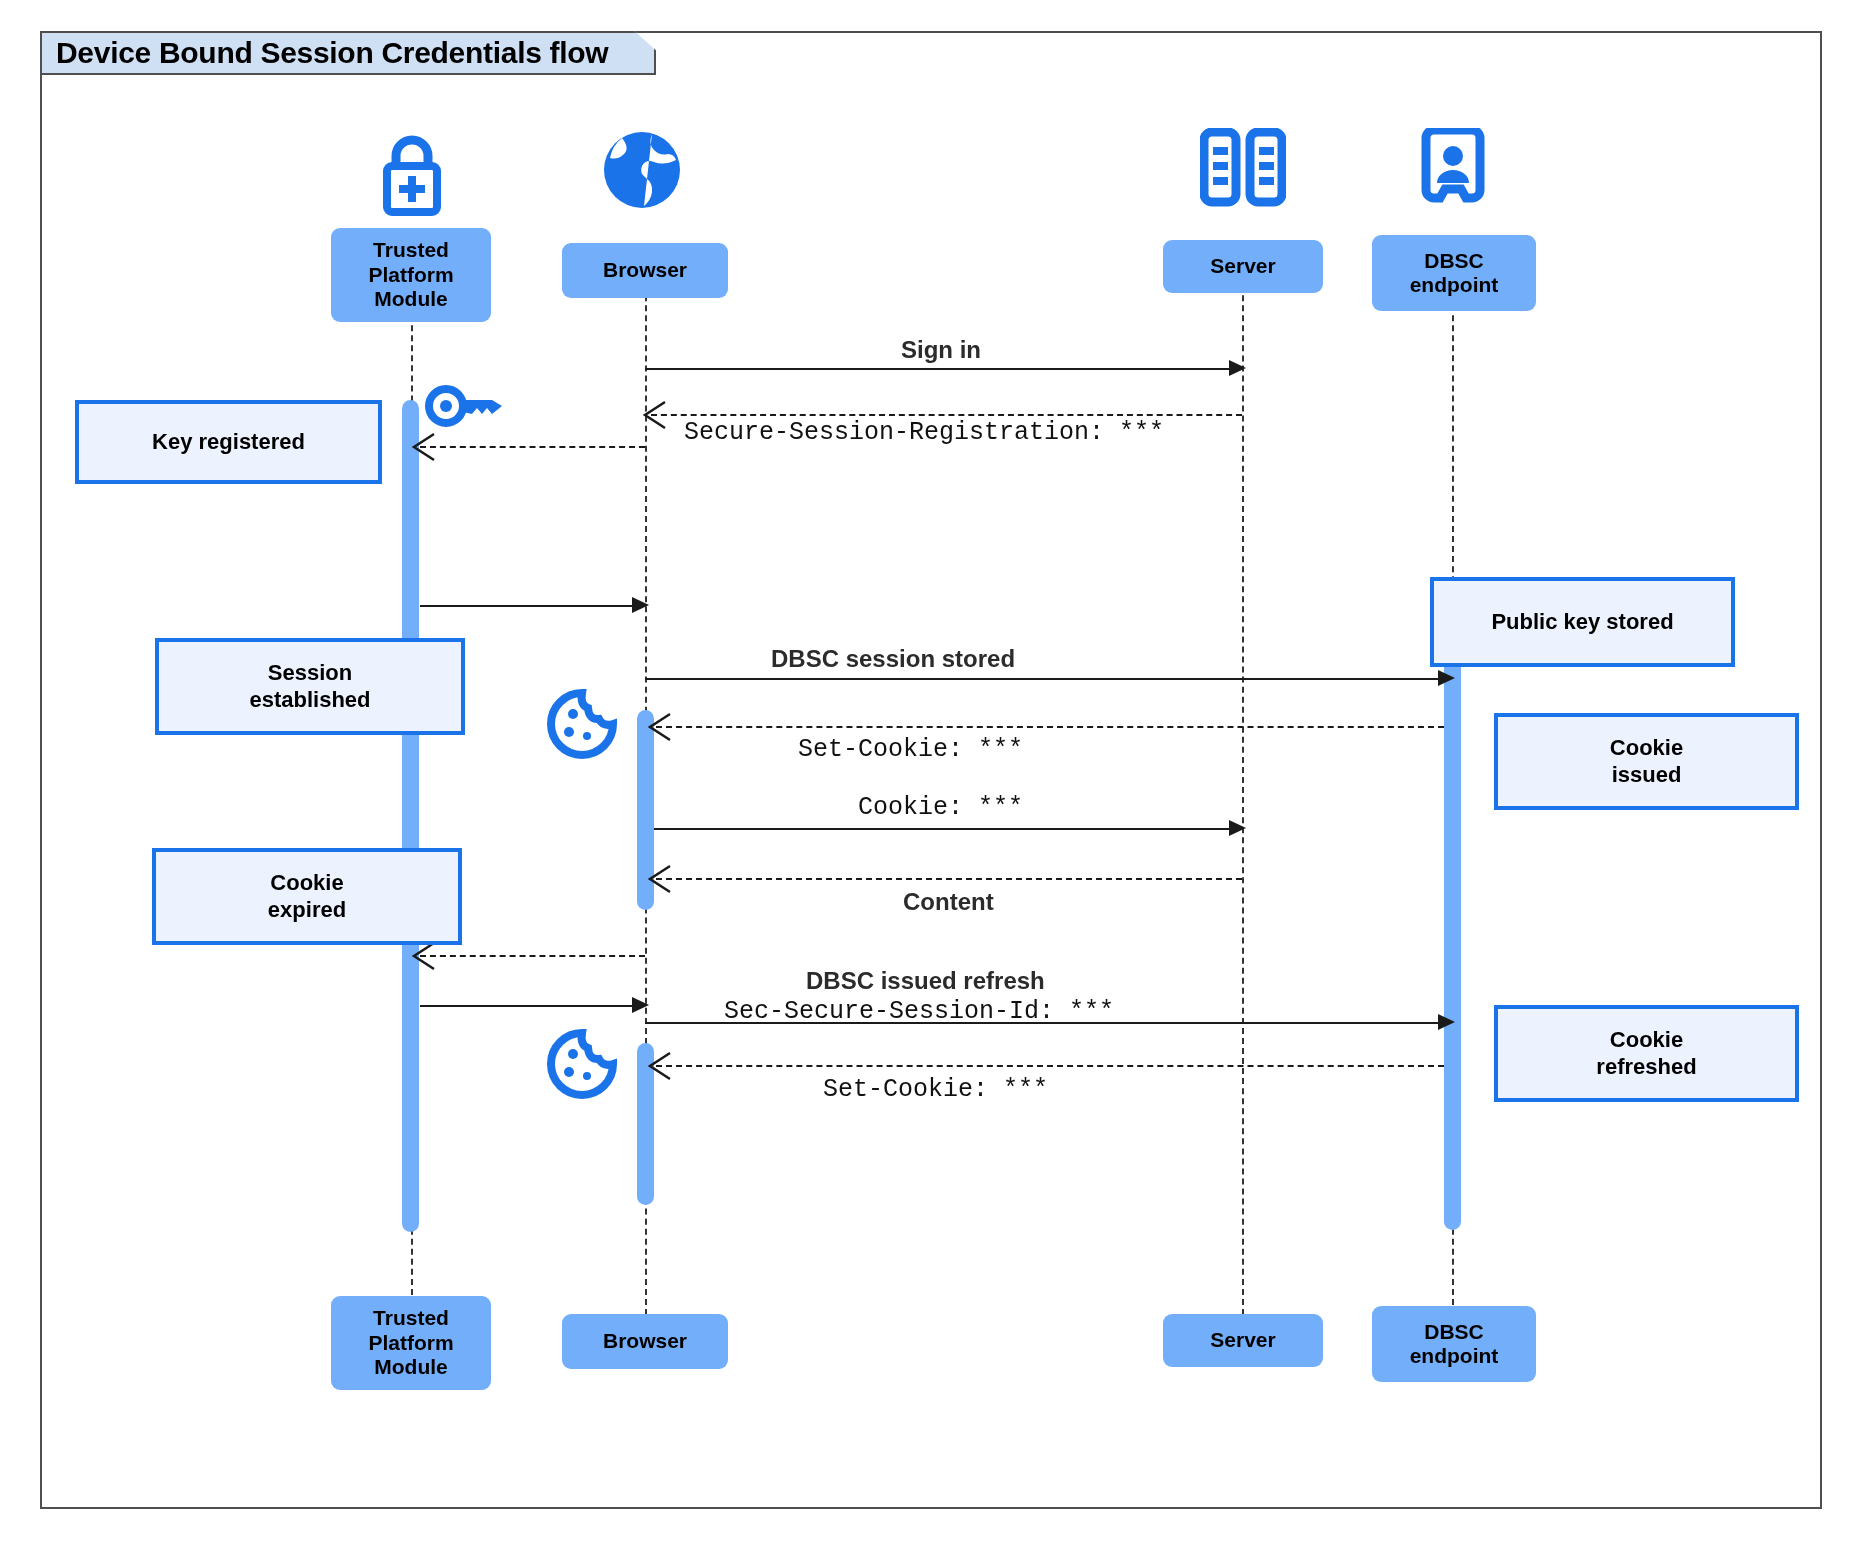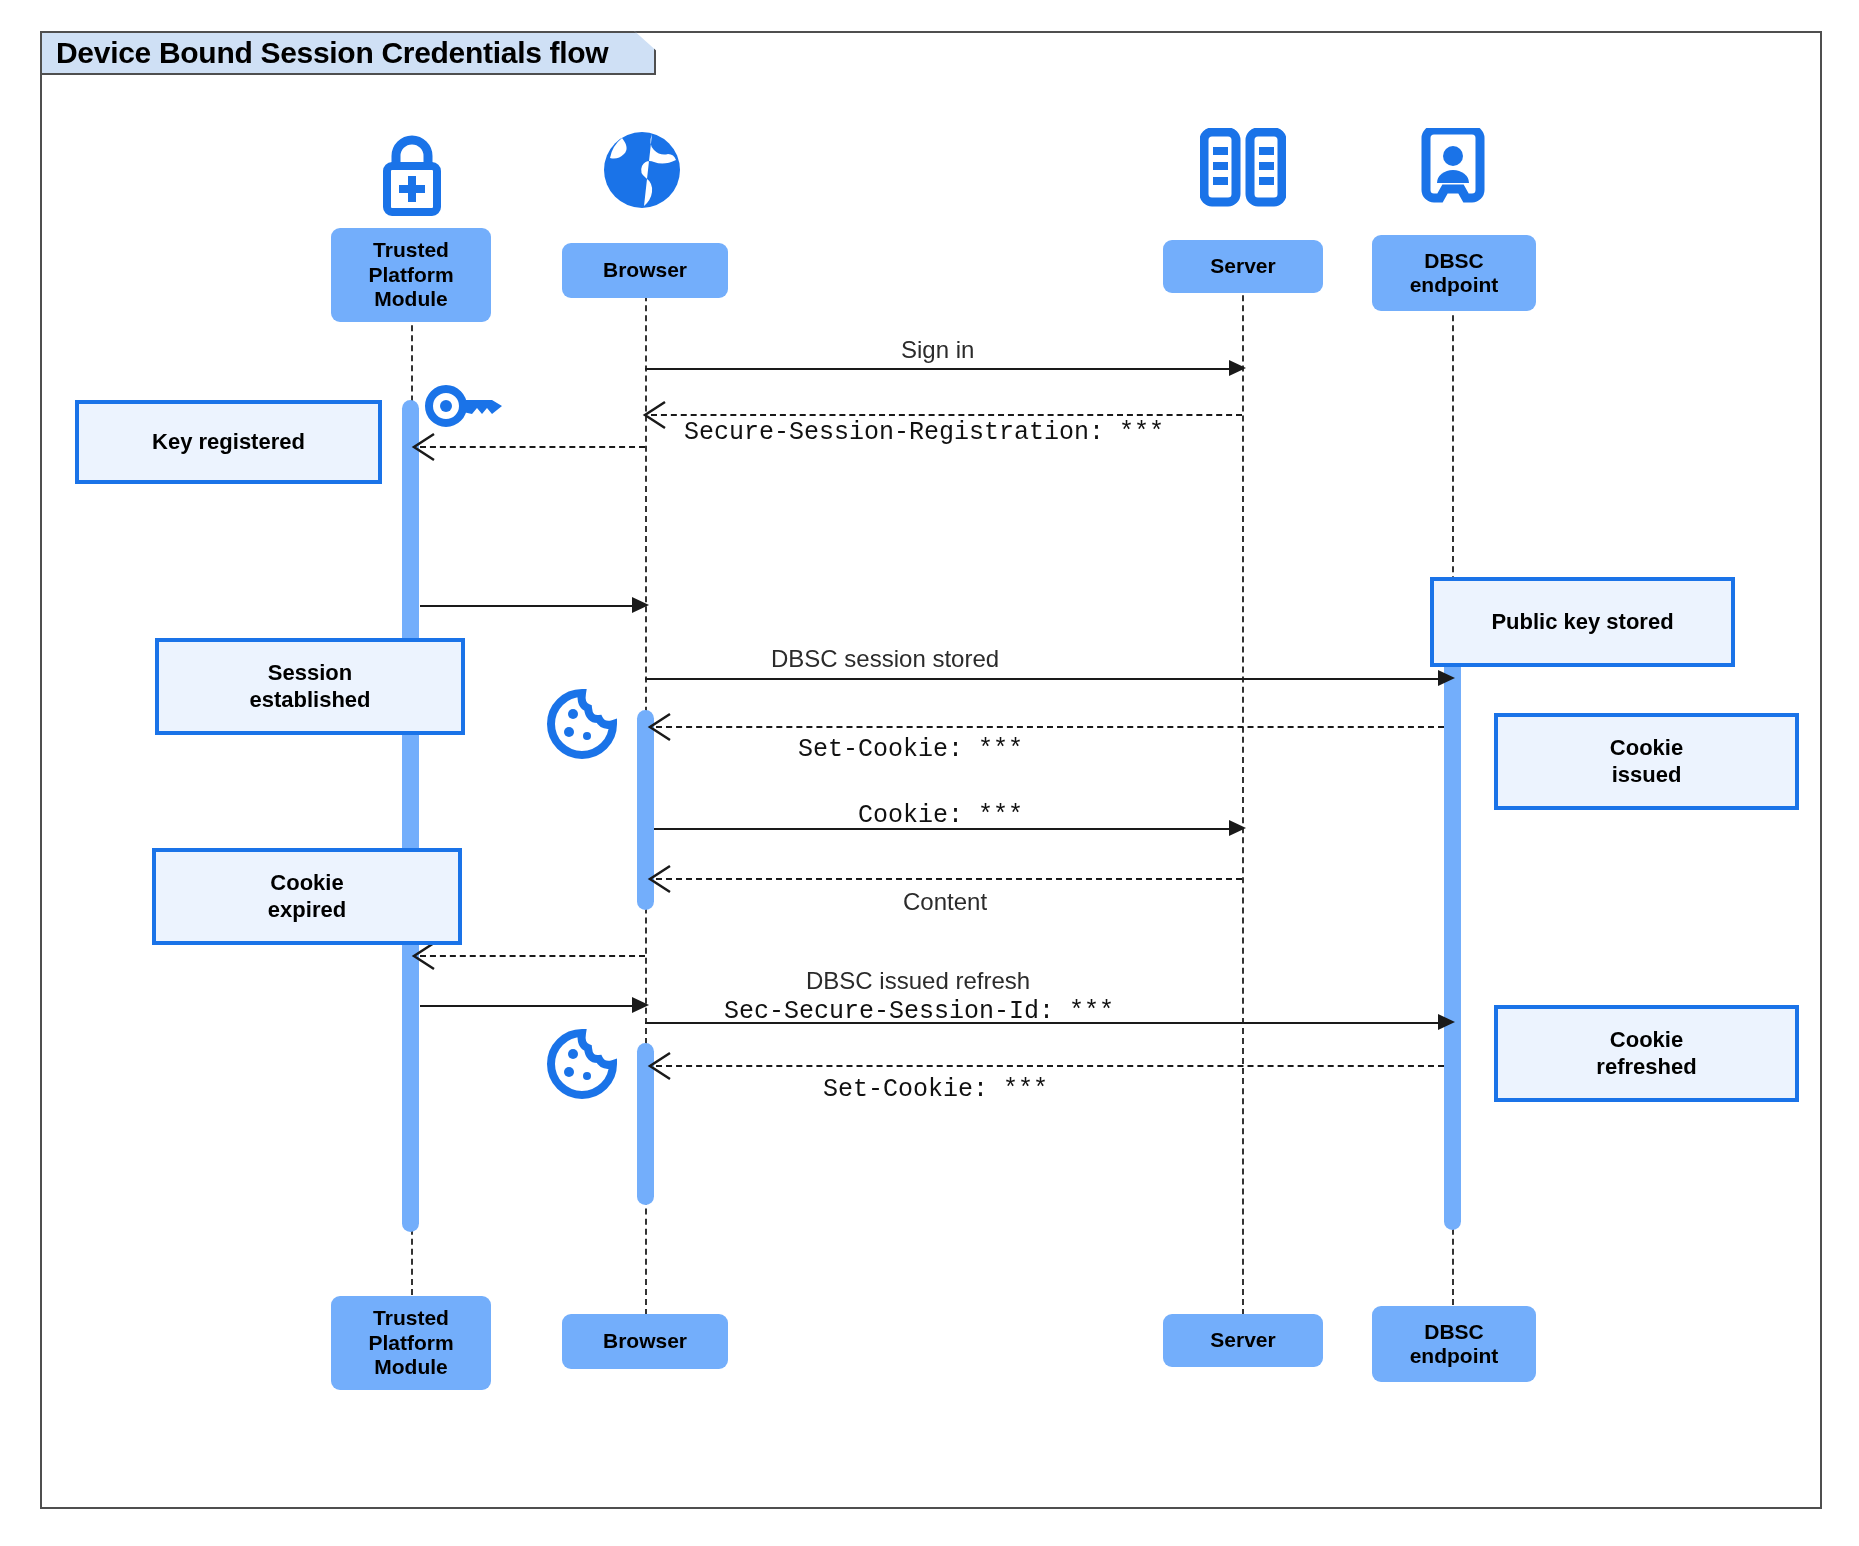--- a/index.html
+++ b/index.html
@@ -13,21 +13,21 @@
     font-size:21px;font-weight:bold;color:#000;line-height:1.16;box-sizing:border-box;}
   .act{position:absolute;width:17px;background:#73aefb;border-radius:9px;}
   .note{position:absolute;background:#ecf3fe;border:4px solid #1a73e8;box-sizing:border-box;display:flex;align-items:center;justify-content:center;text-align:center;
     font-size:22px;font-weight:bold;color:#000;line-height:1.22;}
   .msg{position:absolute;height:0;border-top:2px solid #1a1a1a;}
   .msg.dash{border-top:2px dashed #1a1a1a;}
   .ah{position:absolute;width:0;height:0;}
   .ah.solid-r{border-top:8px solid transparent;border-bottom:8px solid transparent;border-left:17px solid #1a1a1a;}
   .ah.open-l svg{display:block;}
   .lbl{position:absolute;white-space:nowrap;color:#2b2b2b;}
-  .lbl.sans{font-family:"Liberation Sans",sans-serif;font-size:24px;}
+  .lbl.sans{font-family:"Liberation Sans",sans-serif;font-size:24px;font-weight:bold;}
   .lbl.mono{font-family:"Liberation Mono",monospace;font-size:25px;color:#111;}
   .icon{position:absolute;}
 </style>
 </head>
 <body>
 
 <div id="frame"></div>
 
 <div id="title-tab">
   <span>Device Bound Session Credentials flow</span>
@@ -139,21 +139,21 @@
 <div class="msg dash" style="left:656px;top:726px;width:788px;"></div>
 <div class="ah open-l" style="left:646px;top:712px;">
   <svg width="26" height="30" viewBox="0 0 26 30">
       <path d="M24 2 L4 15 L24 28" fill="none" stroke="#1a1a1a" stroke-width="2.5"></path>
     </svg>
 </div>
 <div class="lbl mono" style="left:798px;top:735px;">Set-Cookie: ***</div>
 
 <div class="msg" style="left:654px;top:828px;width:581px;"></div>
 <div class="ah solid-r" style="left:1229px;top:820px;"></div>
-<div class="lbl mono" style="left:858px;top:793px;margin-top:8px;">Cookie: ***</div>
+<div class="lbl mono" style="left:858px;top:793px;">Cookie: ***</div>
 
 <div class="msg dash" style="left:656px;top:878px;width:586px;"></div>
 <div class="ah open-l" style="left:646px;top:864px;">
   <svg width="26" height="30" viewBox="0 0 26 30">
       <path d="M24 2 L4 15 L24 28" fill="none" stroke="#1a1a1a" stroke-width="2.5"></path>
     </svg>
 </div>
 <div class="lbl sans" style="left:903px;top:888px;">Content</div>
 
 <div class="msg dash" style="left:420px;top:955px;width:225px;"></div>

